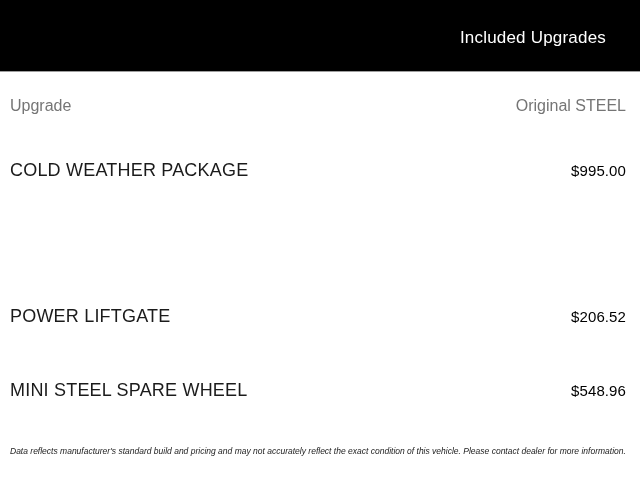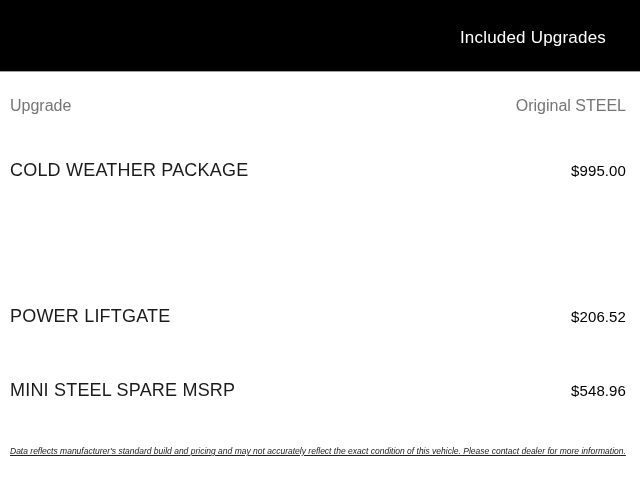--- a/index.html
+++ b/index.html
@@ -73,21 +73,20 @@
   .disclaimer {
     position: absolute;
     left: 10px;
     right: 14px;
     top: 446px;
     font-size: 8.5px;
     font-style: italic;
     color: #222222;
     white-space: nowrap;
     line-height: 11px;
-    text-decoration: underline;
   }
 </style>
 </head>
 <body>
 
 <div class="frame">
 
   <div class="header-bar">
     <span class="header-title">Included Upgrades</span>
   </div>
@@ -101,19 +100,19 @@
     <span class="row-name">COLD WEATHER PACKAGE</span>
     <span class="row-price">$995.00</span>
   </div>
 
   <div class="upgrade-row row-1">
     <span class="row-name">POWER LIFTGATE</span>
     <span class="row-price">$206.52</span>
   </div>
 
   <div class="upgrade-row row-2">
-    <span class="row-name">MINI STEEL SPARE MSRP</span>
+    <span class="row-name">MINI STEEL SPARE WHEEL</span>
     <span class="row-price">$548.96</span>
   </div>
 
   <div class="disclaimer">Data reflects manufacturer's standard build and pricing and may not accurately reflect the exact condition of this vehicle. Please contact dealer for more information.</div>
 
 </div>
 
 </body></html>

